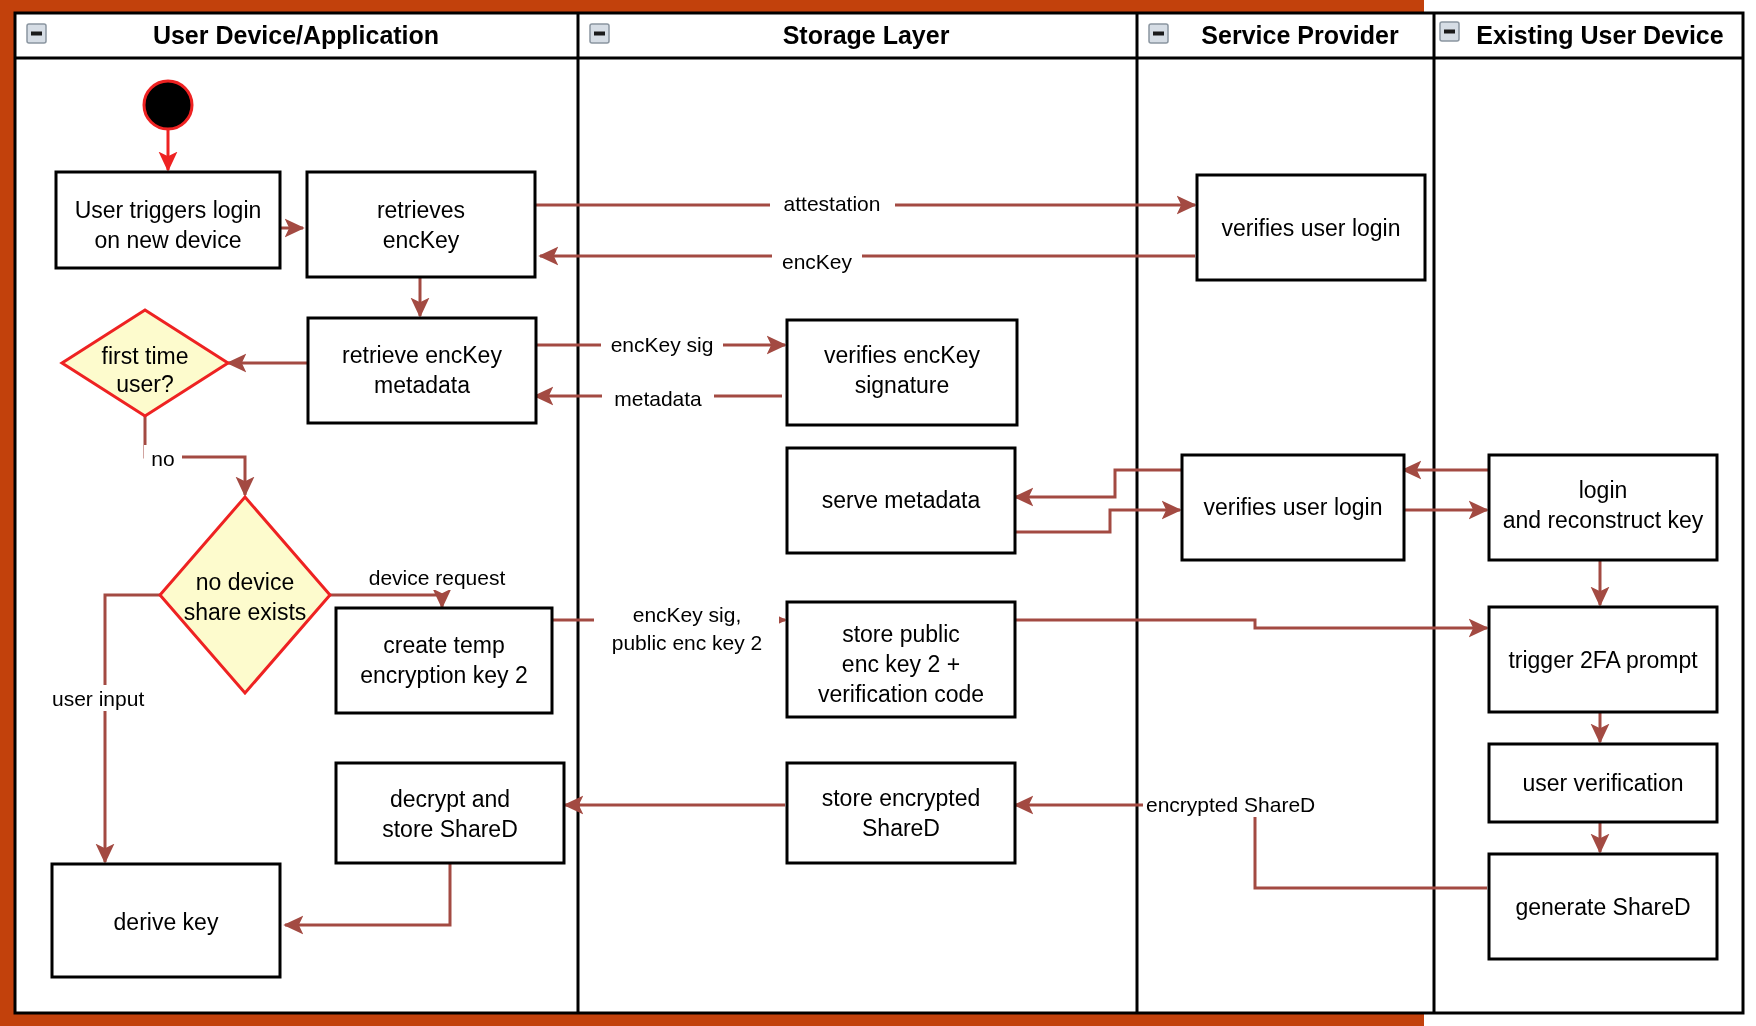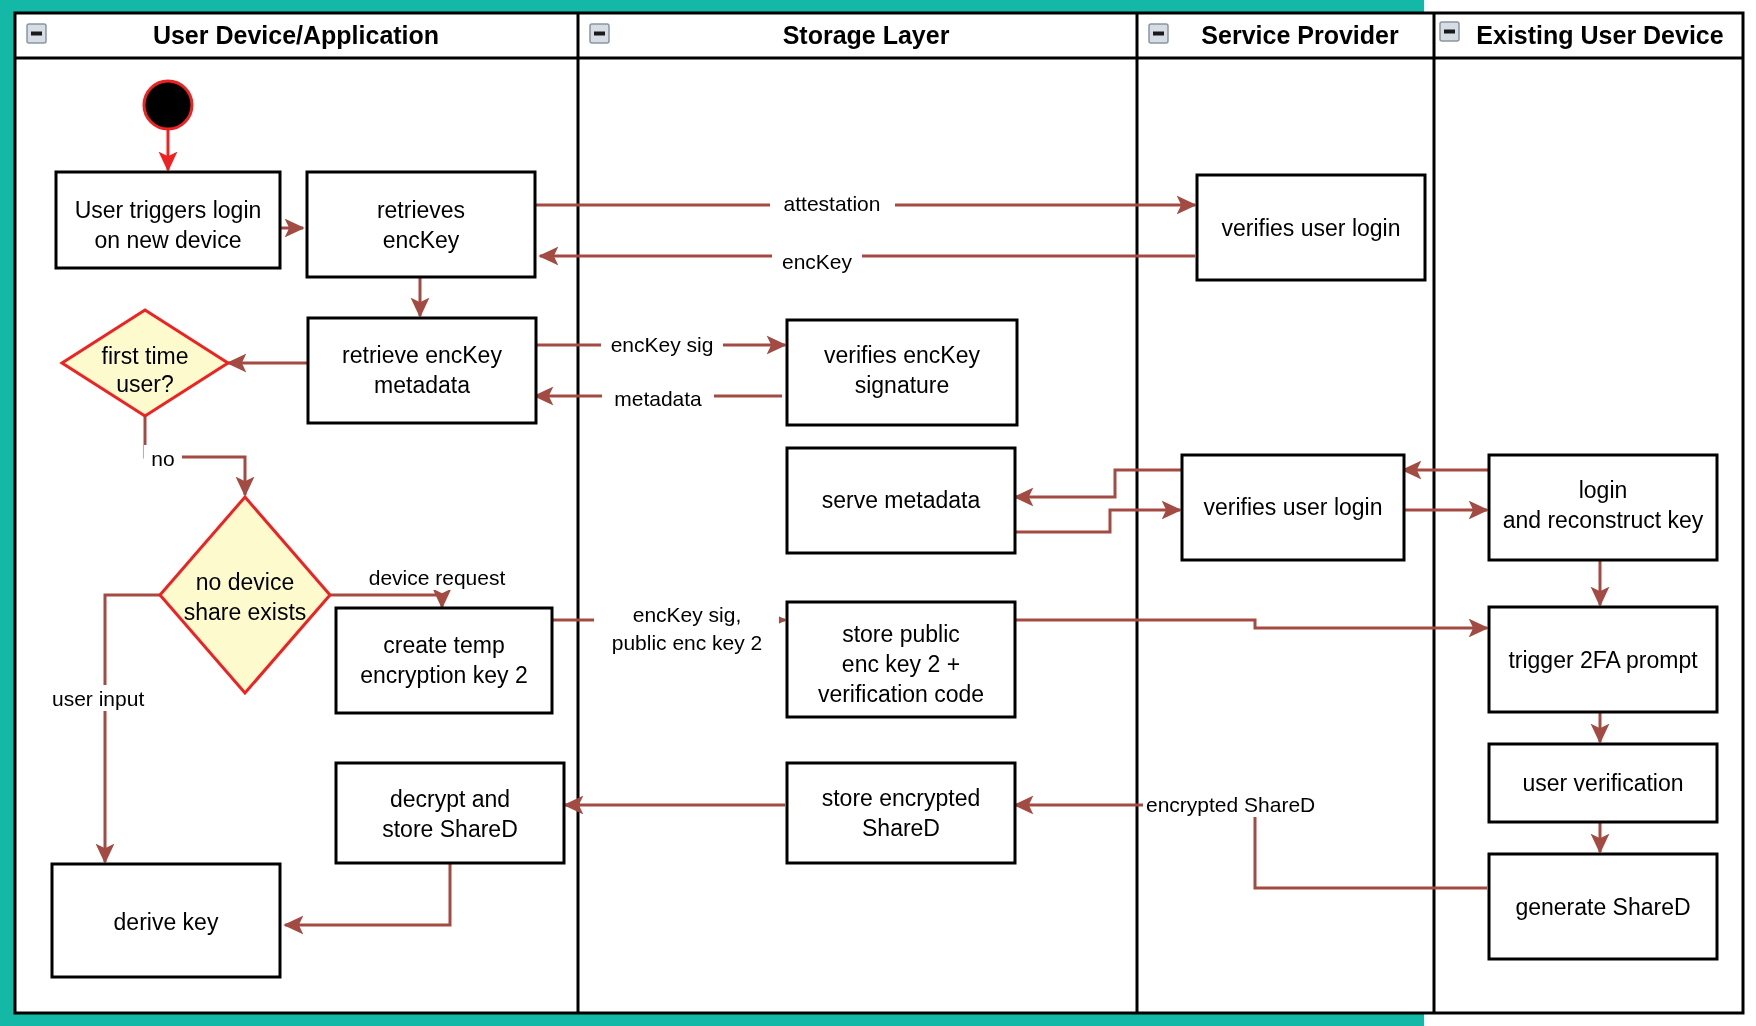--- a/index.html
+++ b/index.html
@@ -10,21 +10,21 @@
   body {
     font-family: "Liberation Sans", sans-serif;
     width: 1756px;
     height: 1026px;
     overflow: hidden;
   }
   #canvas {
     position: relative;
     width: 1424px;
     height: 1026px;
-    background: #14b8a6;
+    background: #c2410c;
   }
   svg#diagram {
     position: absolute;
     left: 0;
     top: 0;
     width: 1756px;
     height: 1026px;
   }
   .lane-rect {
     fill: #ffffff;

